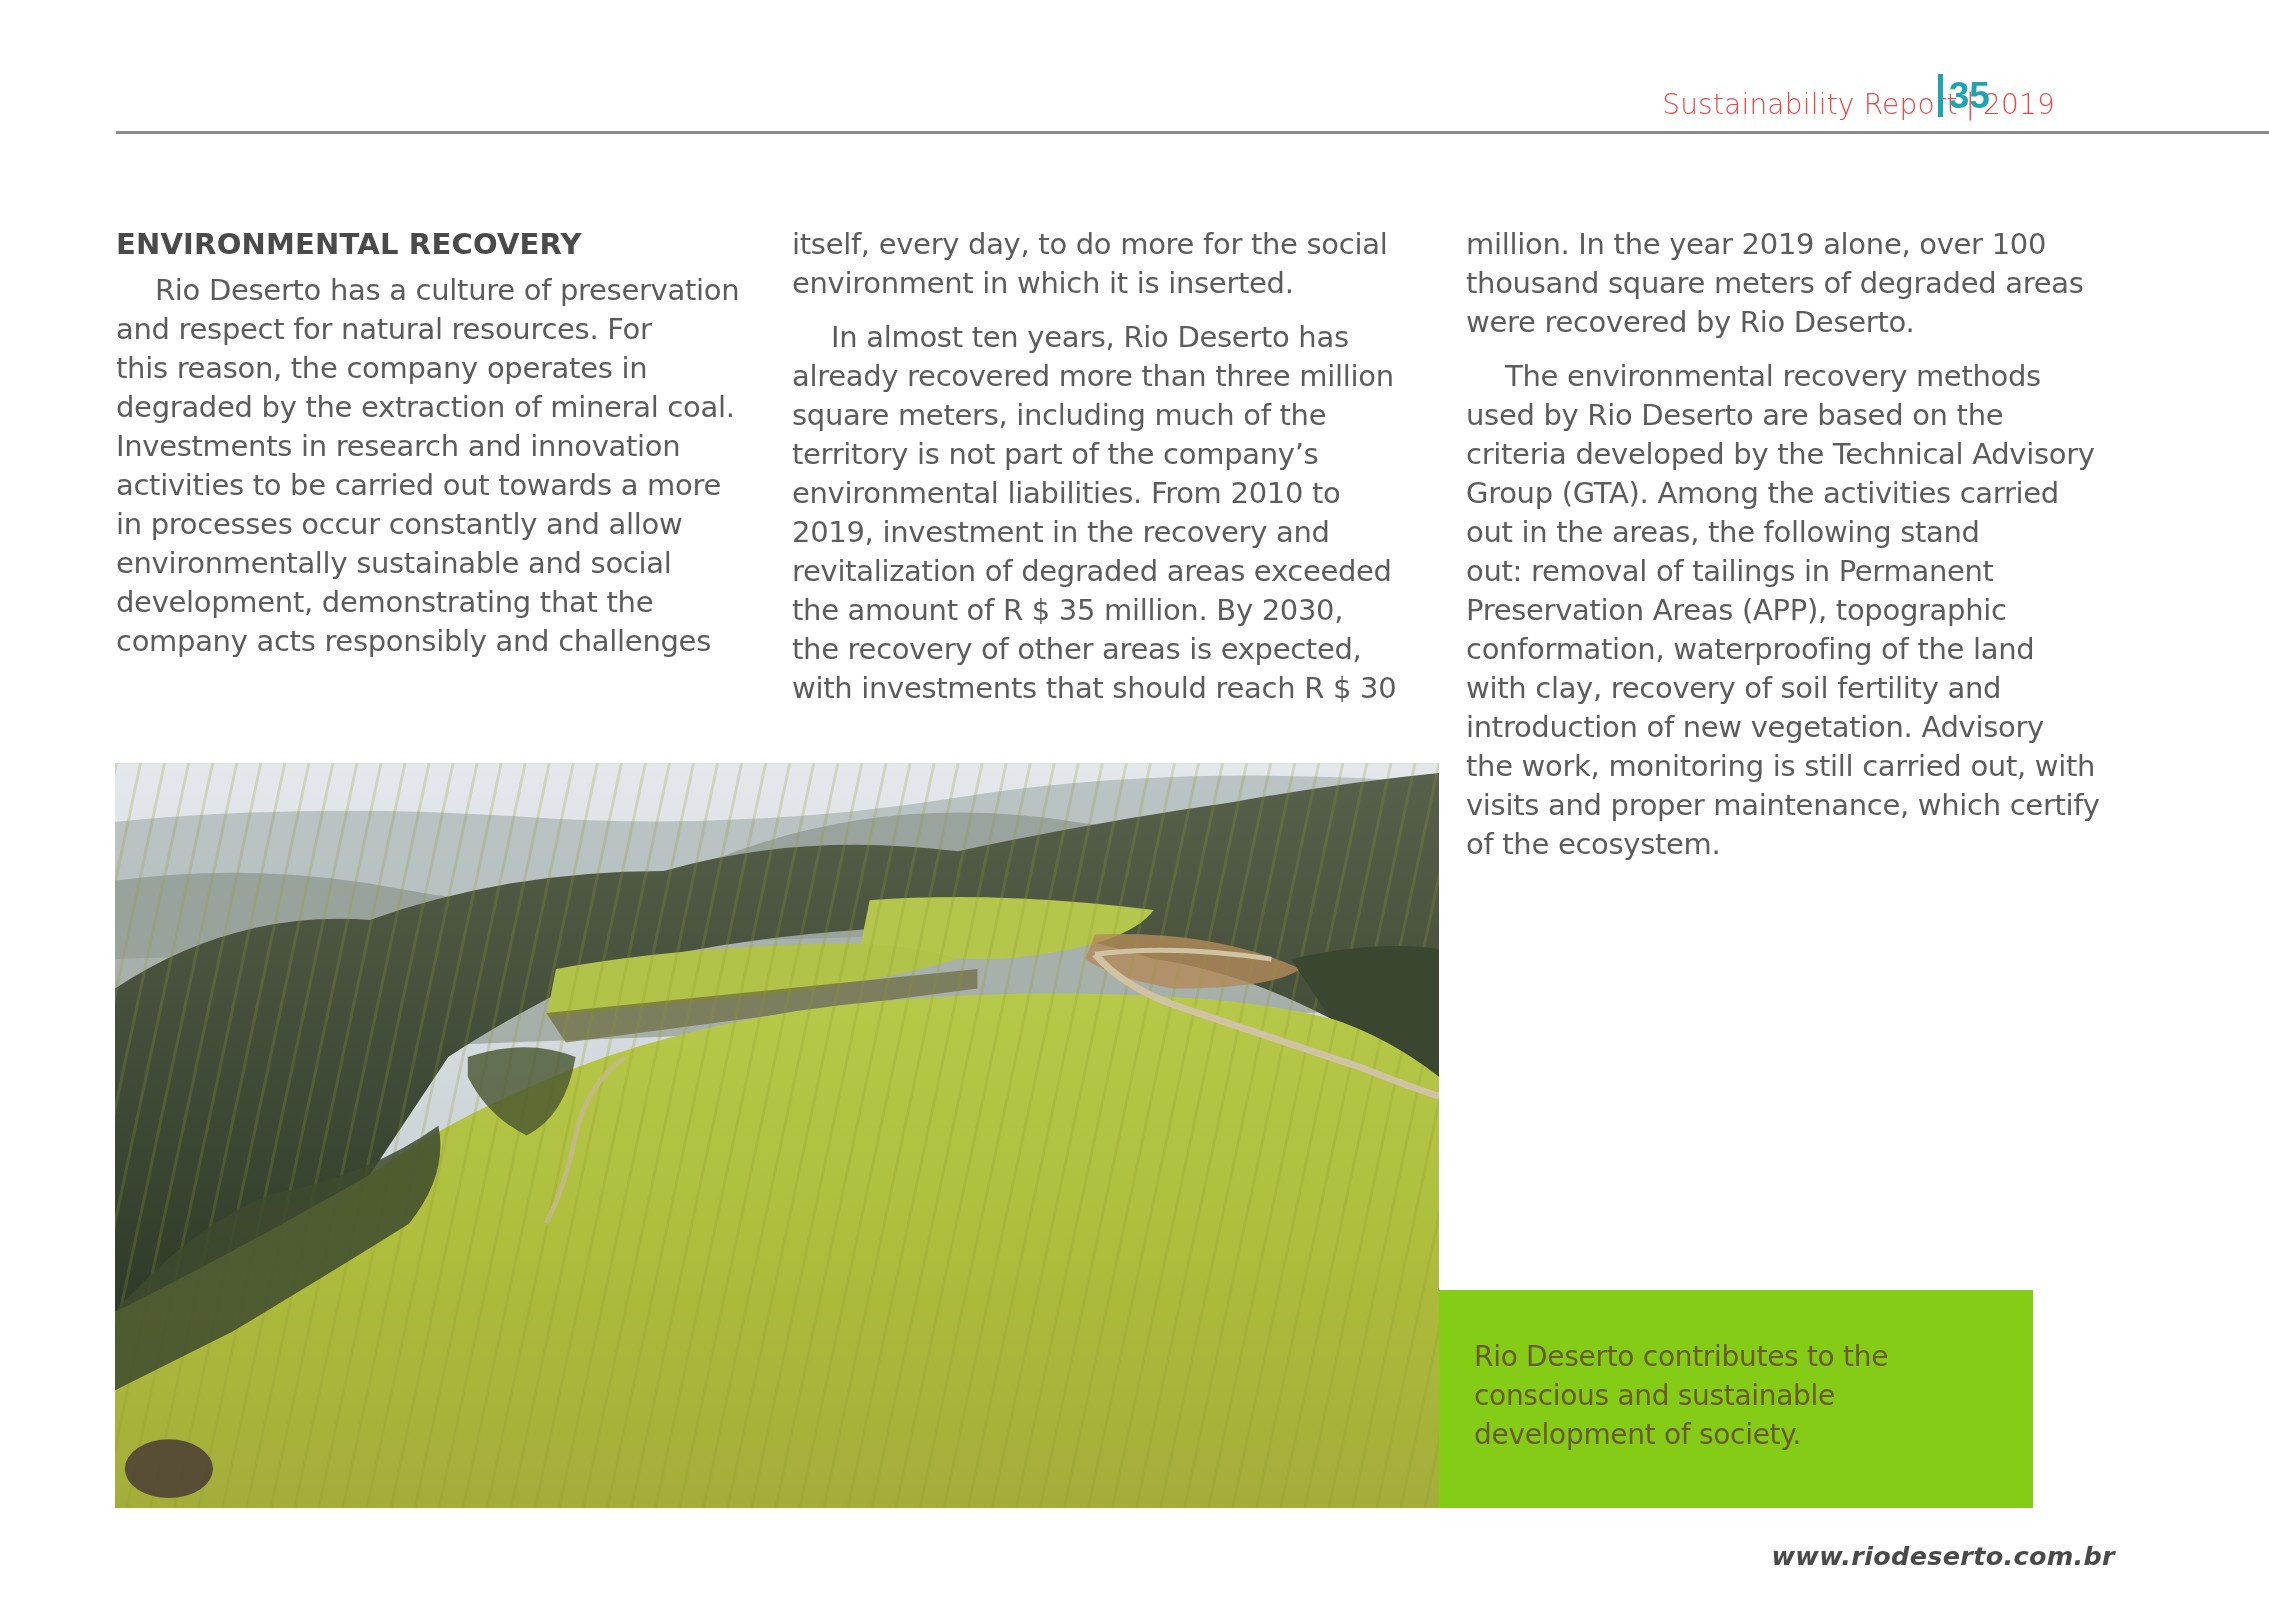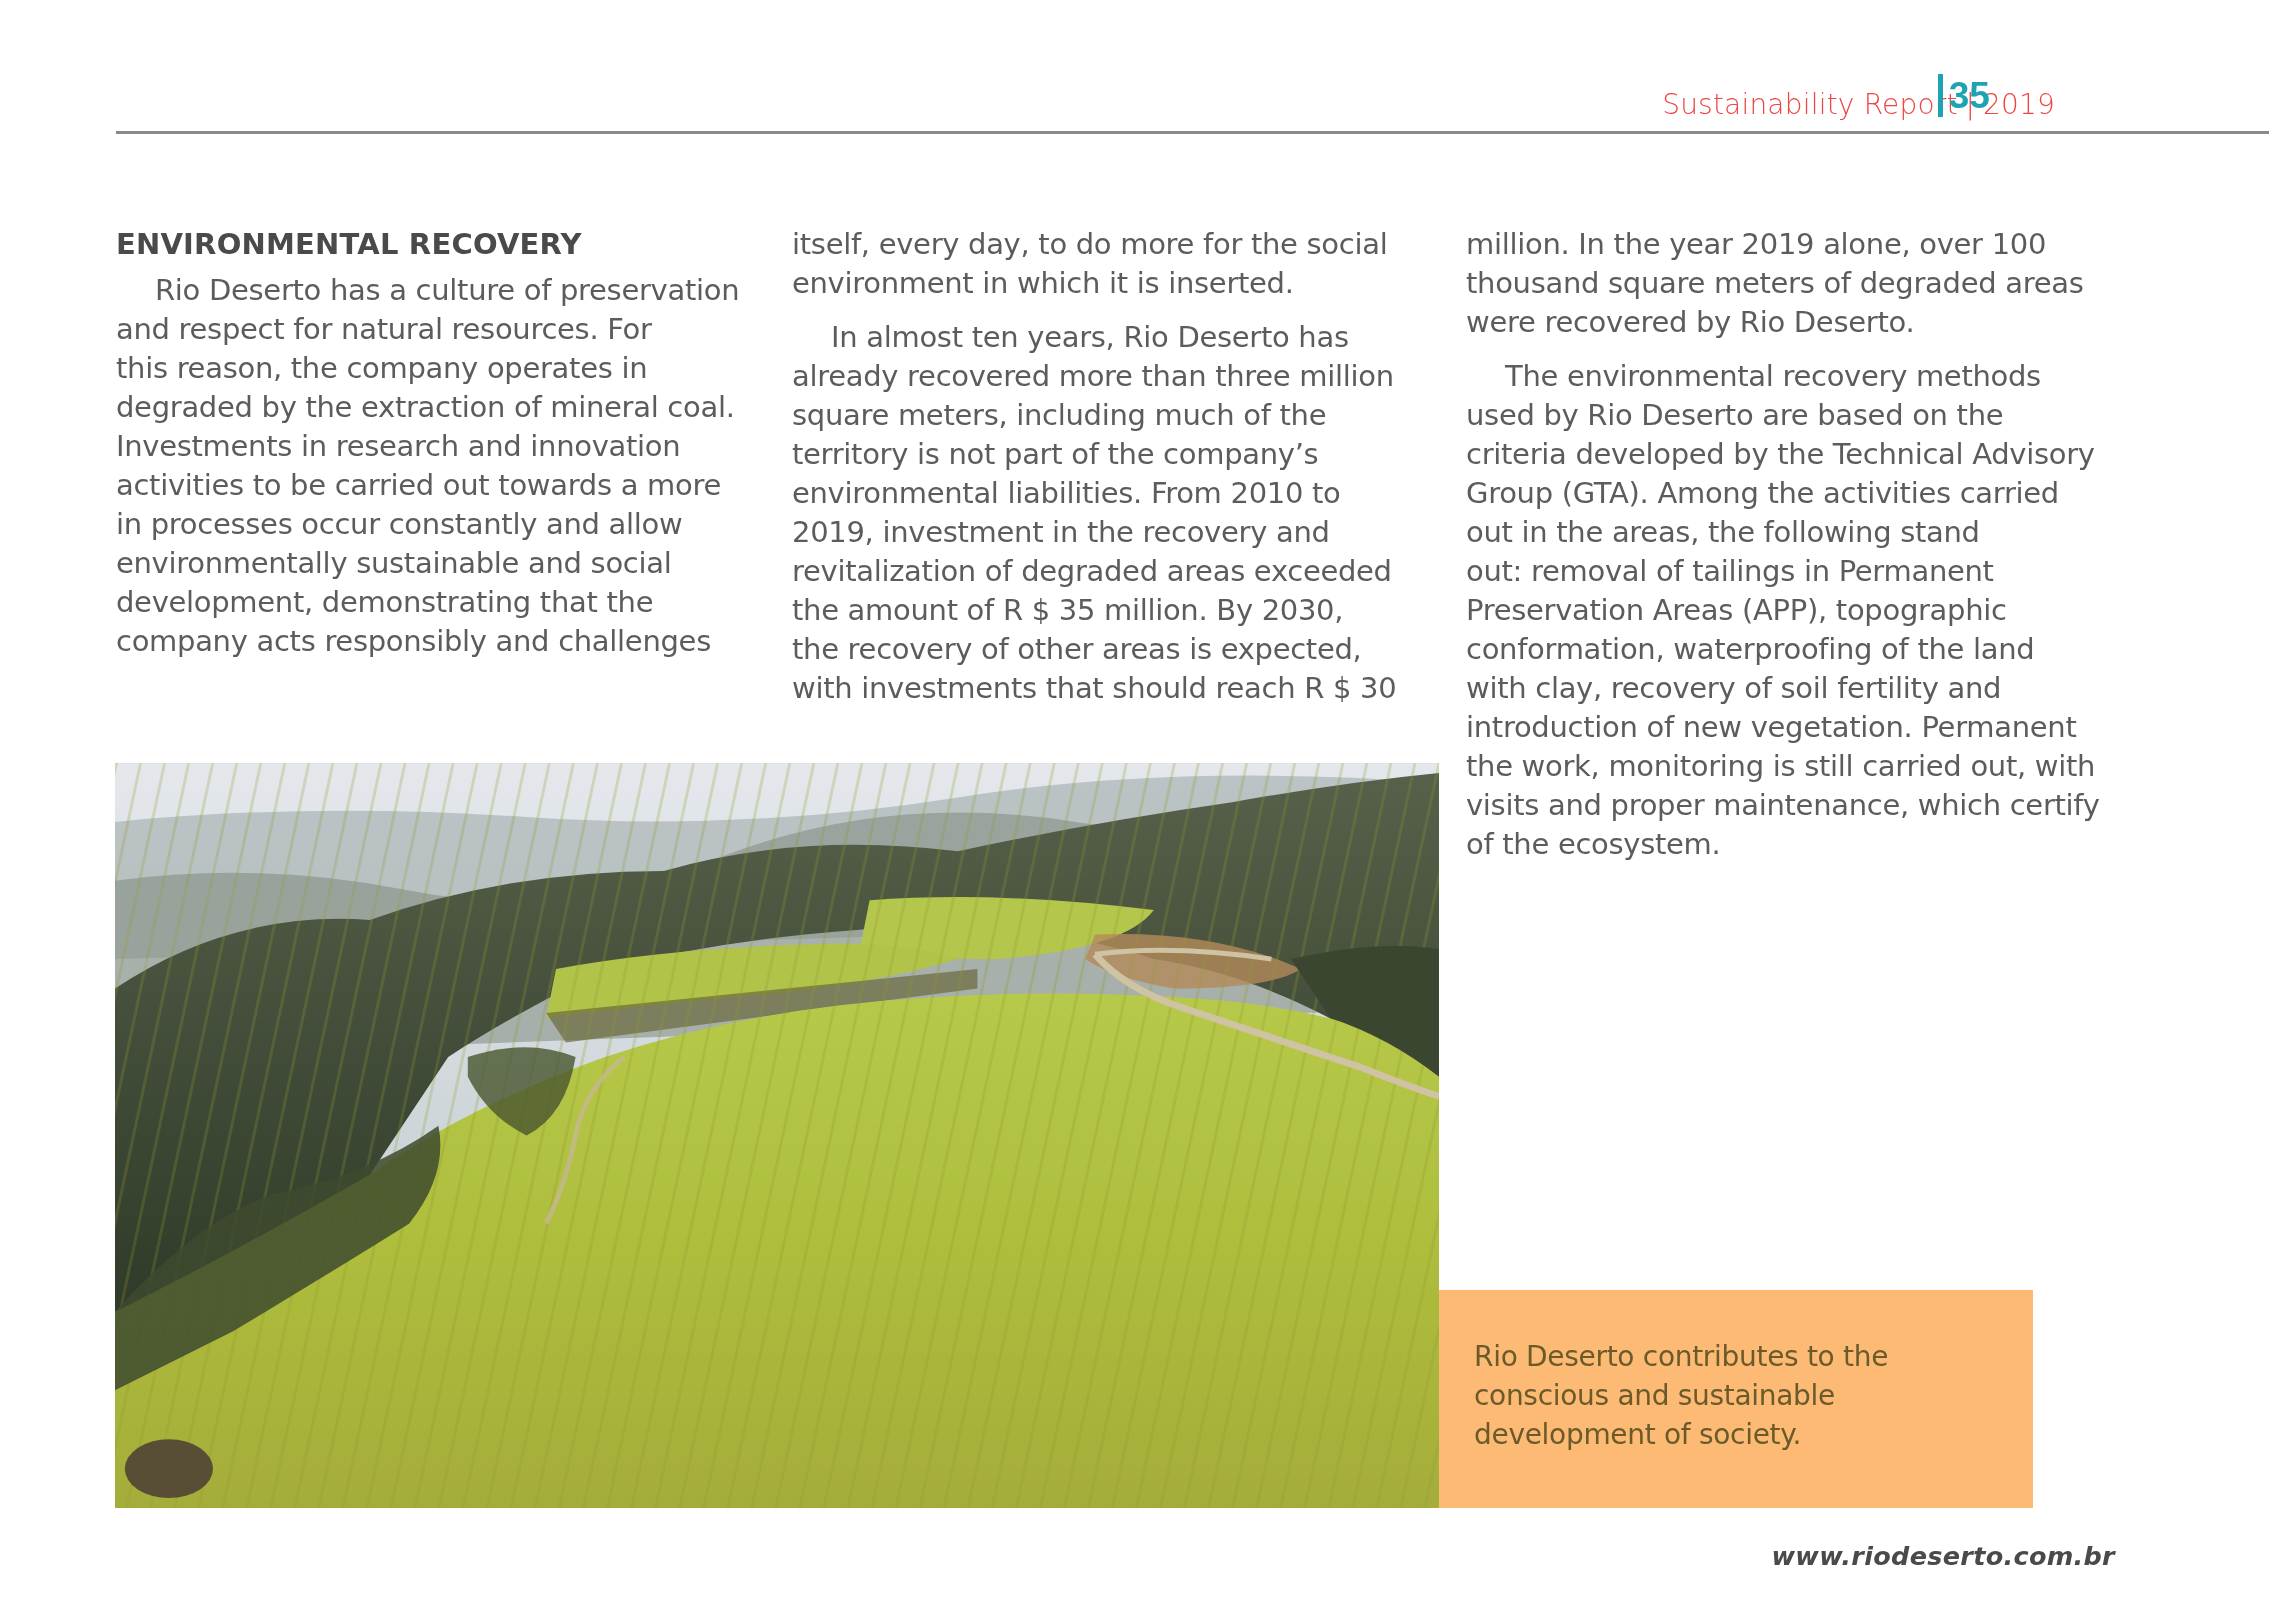--- a/index.html
+++ b/index.html
@@ -42,21 +42,21 @@
   #col1 { left:116px; width:647px; }
   #col2 { left:792px; width:627px; }
   #col3 { left:1466px; width:647px; }
 
   .photo {
     position:absolute; left:115px; top:763px; width:1324px; height:745px; overflow:hidden;
     background:#a8b84a;
   }
   .callout {
     position:absolute; left:1439px; top:1290px; width:594px; height:218px;
-    background:#fdba74;
+    background:#84cc16;
   }
   .callout-text {
     position:absolute; left:35px; top:47px; width:510px;
     font-size:28px; line-height:39px; color:#6b5a2a;
     font-family:"DejaVu Sans",sans-serif; letter-spacing:-0.3px;
   }
   .footer-url {
     position:absolute; top:1541px; right:154px;
     font-size:25.5px; font-weight:bold; font-style:italic; color:#4a4a4a;
     font-family:"DejaVu Sans",sans-serif; letter-spacing:0.3px;
@@ -122,21 +122,21 @@
   <div>
     <span class="line indent">The environmental recovery methods</span>
     <span class="line">used by Rio Deserto are based on the</span>
     <span class="line">criteria developed by the Technical Advisory</span>
     <span class="line">Group (GTA). Among the activities carried</span>
     <span class="line">out in the areas, the following stand</span>
     <span class="line">out: removal of tailings in Permanent</span>
     <span class="line">Preservation Areas (APP), topographic</span>
     <span class="line">conformation, waterproofing of the land</span>
     <span class="line">with clay, recovery of soil fertility and</span>
-    <span class="line">introduction of new vegetation. Permanent</span>
+    <span class="line">introduction of new vegetation. Advisory</span>
     <span class="line">the work, monitoring is still carried out, with</span>
     <span class="line">visits and proper maintenance, which certify</span>
     <span class="line">of the ecosystem.</span>
   </div>
 </div>
 
 <div class="photo">
   <svg width="1324" height="745" viewBox="0 0 1351 760" xmlns="http://www.w3.org/2000/svg">
     <defs>
       <linearGradient id="sky" x1="0" y1="0" x2="0" y2="1">

